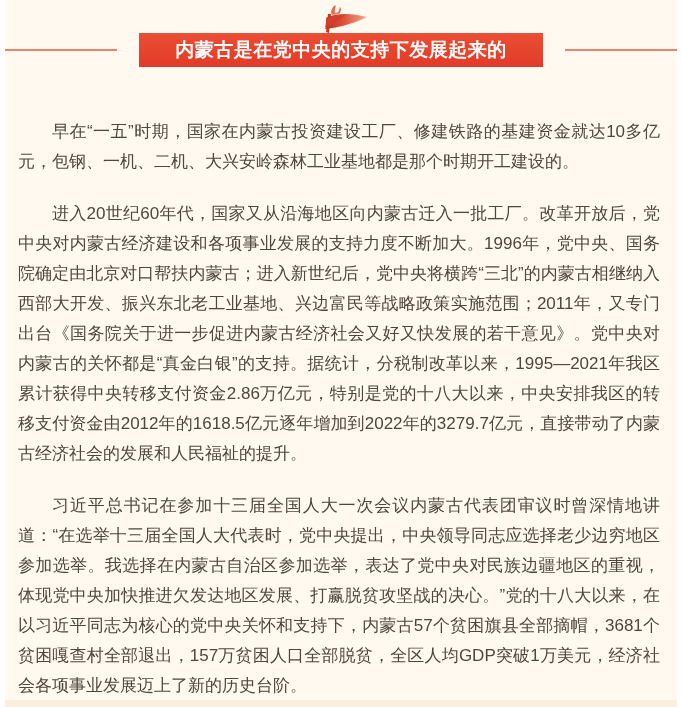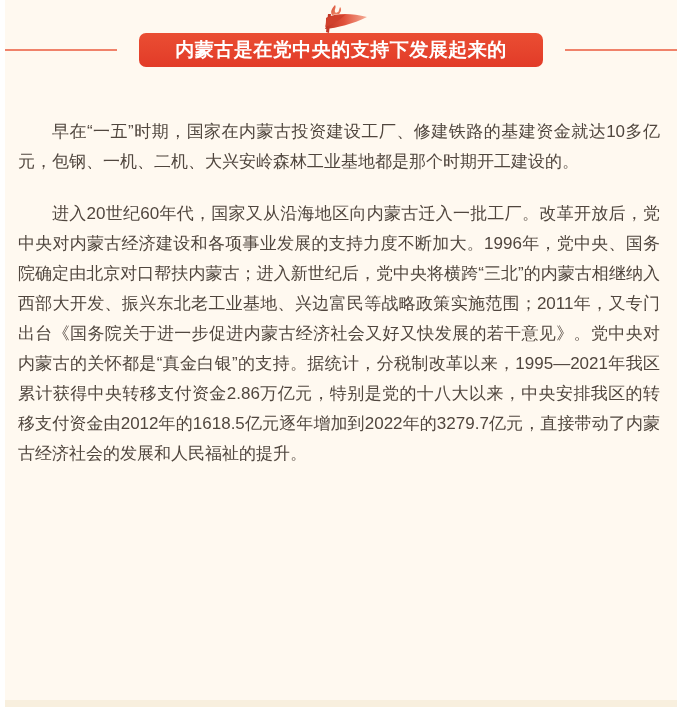--- a/index.html
+++ b/index.html
@@ -46,21 +46,20 @@
     margin: 9px;
     height: 34px;
     line-height: 34px;
     padding: 0 36px;
     background: linear-gradient(180deg, #EA4E33 0%, #E23B28 100%);
     color: #ffffff;
     font-size: 19px;
     font-weight: bold;
     letter-spacing: 0.5px;
     white-space: nowrap;
-    border-radius: 7px;
   }
   
   .article {
     padding: 50px 13px 0 13px;
     color: #50463E;
     font-size: 17px;
     line-height: 30px;
     text-align: justify;
     text-justify: inter-character;
   }
@@ -110,16 +109,17 @@
     <div class="title-row">
       <span class="deco-line left"></span>
       <h1 class="title-banner">内蒙古是在党中央的支持下发展起来的</h1>
       <span class="deco-line right"></span>
     </div>
   </header>
 
   <main class="article">
     <p>早在“一五”时期，国家在内蒙古投资建设工厂、修建铁路的基建资金就达10多亿元，包钢、一机、二机、大兴安岭森林工业基地都是那个时期开工建设的。</p>
     <p>进入20世纪60年代，国家又从沿海地区向内蒙古迁入一批工厂。改革开放后，党中央对内蒙古经济建设和各项事业发展的支持力度不断加大。1996年，党中央、国务院确定由北京对口帮扶内蒙古；进入新世纪后，党中央将横跨“三北”的内蒙古相继纳入西部大开发、振兴东北老工业基地、兴边富民等战略政策实施范围；2011年，又专门出台《国务院关于进一步促进内蒙古经济社会又好又快发展的若干意见》。党中央对内蒙古的关怀都是“真金白银”的支持。据统计，分税制改革以来，1995—2021年我区累计获得中央转移支付资金2.86万亿元，特别是党的十八大以来，中央安排我区的转移支付资金由2012年的1618.5亿元逐年增加到2022年的3279.7亿元，直接带动了内蒙古经济社会的发展和人民福祉的提升。</p>
+    <p>习近平总书记在参加十三届全国人大一次会议内蒙古代表团审议时曾深情地讲道：“在选举十三届全国人大代表时，党中央提出，中央领导同志应选择老少边穷地区参加选举。我选择在内蒙古自治区参加选举，表达了党中央对民族边疆地区的重视，体现党中央加快推进欠发达地区发展、打赢脱贫攻坚战的决心。”党的十八大以来，在以习近平同志为核心的党中央关怀和支持下，内蒙古57个贫困旗县全部摘帽，3681个贫困嘎查村全部退出，157万贫困人口全部脱贫，全区人均GDP突破1万美元，经济社会各项事业发展迈上了新的历史台阶。</p>
   </main>
 
   <footer class="bottom-strip"></footer>
 </div>
 
 </body></html>

